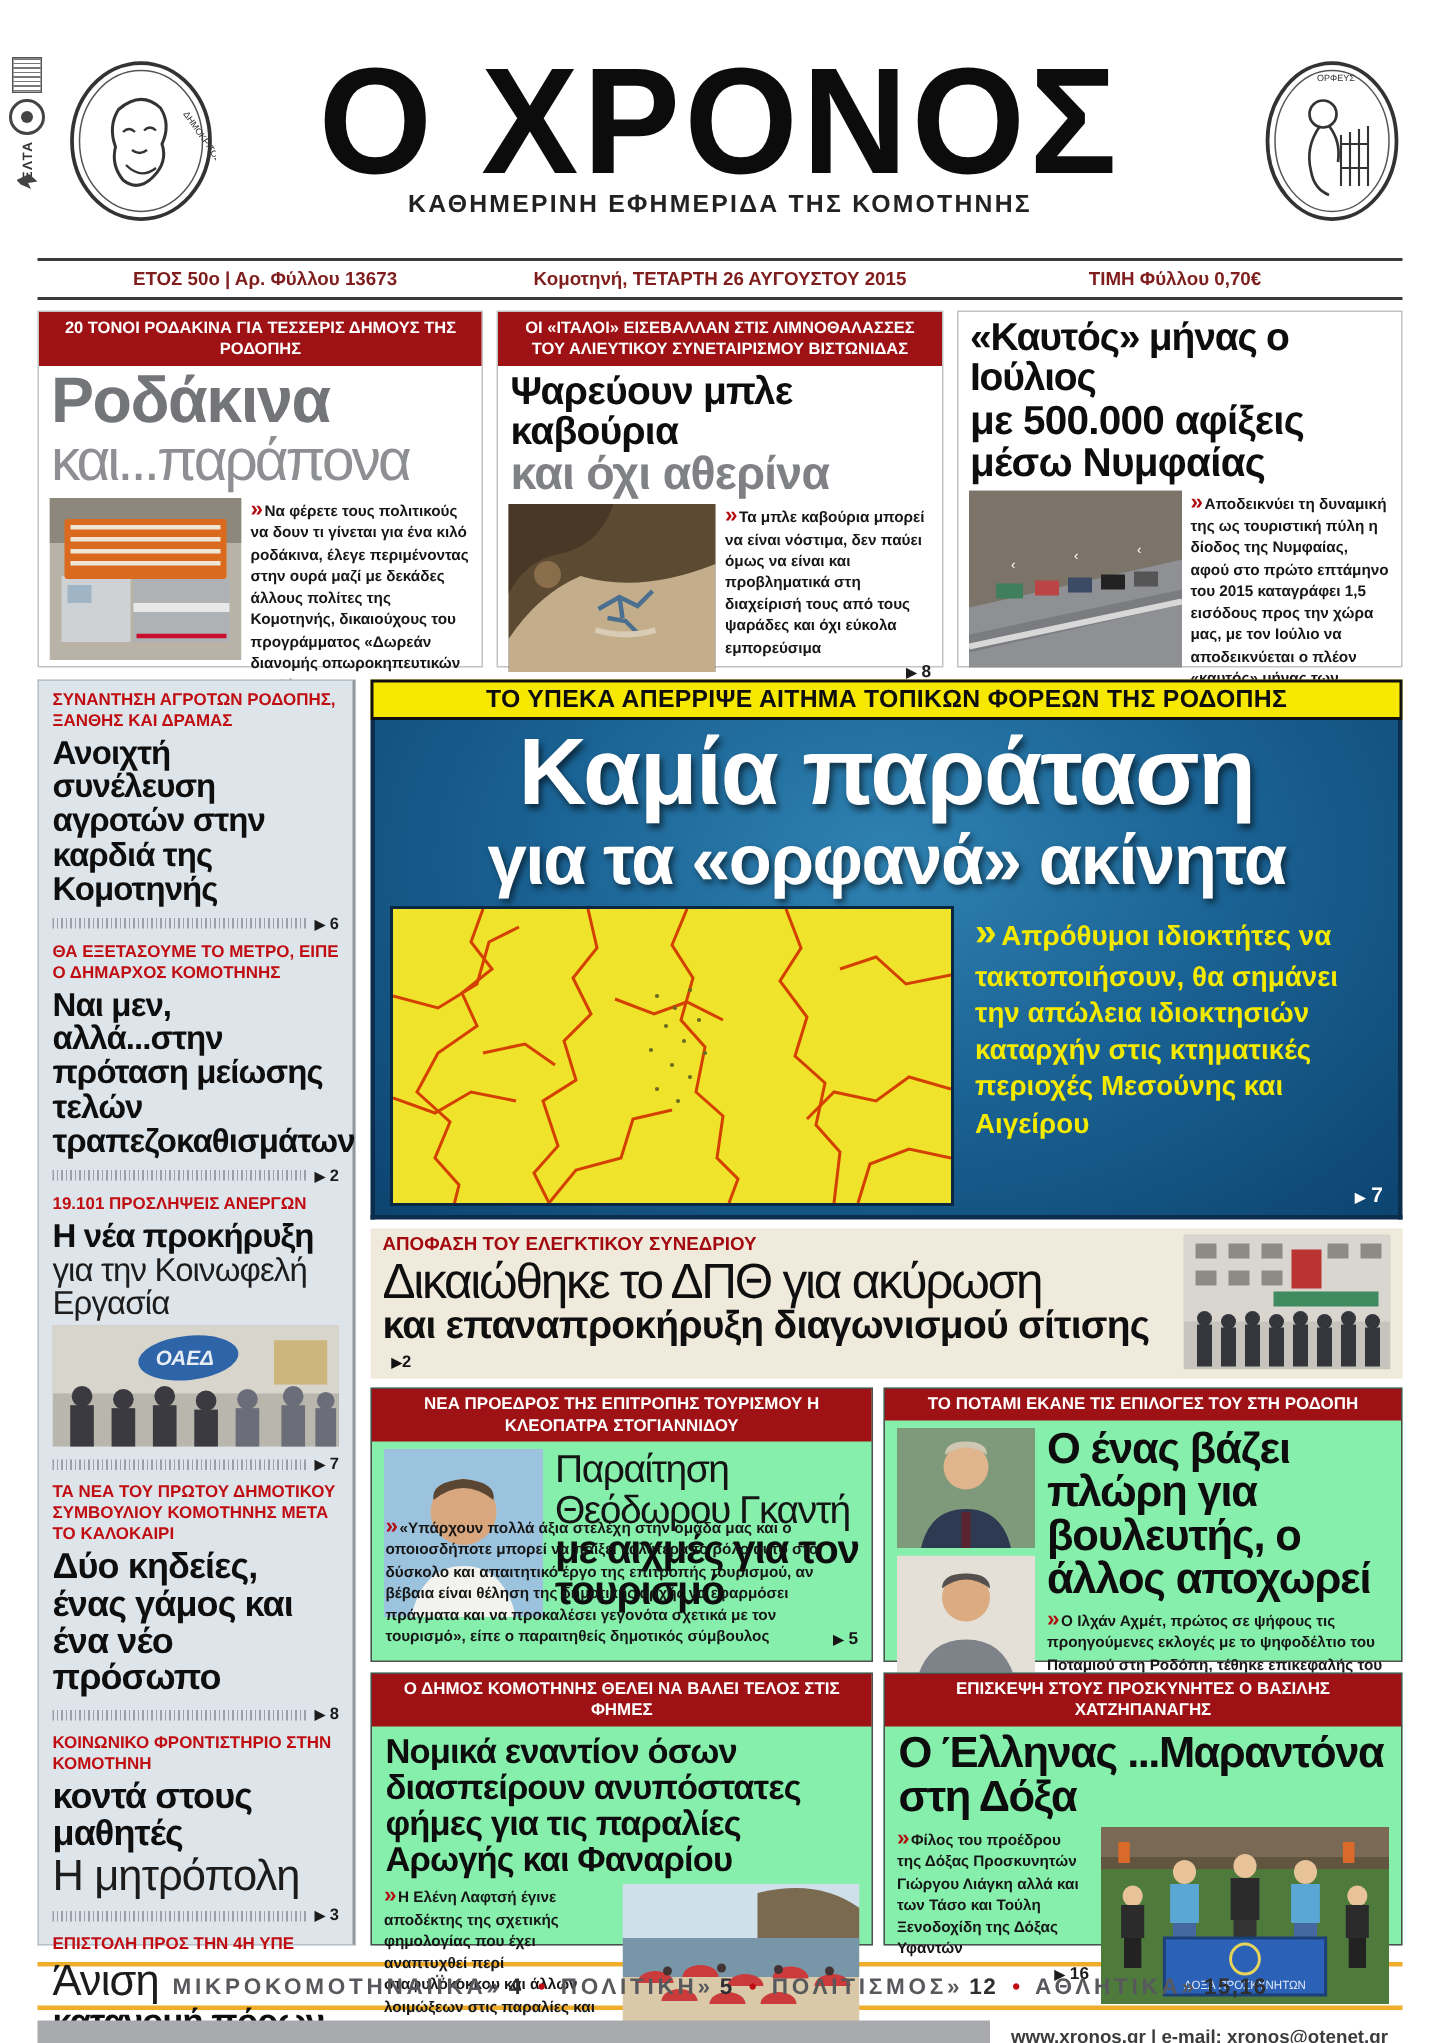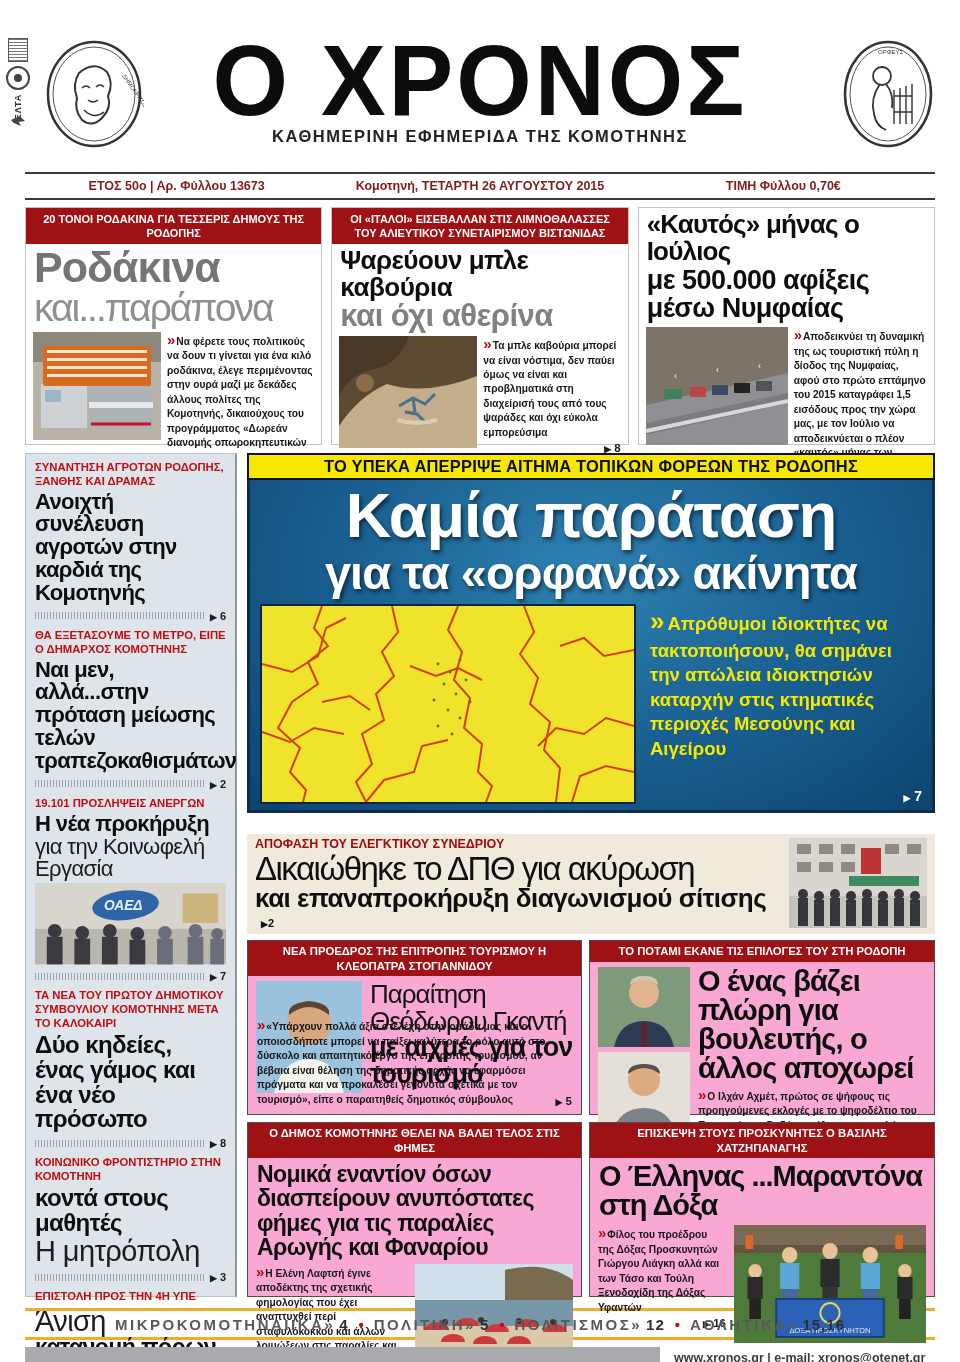--- a/index.html
+++ b/index.html
@@ -63,30 +63,30 @@
       text-shadow:2px 3px 4px rgba(0,0,0,.55);}
   .fh2{font-size:47px;font-weight:900;text-align:center;line-height:1.0;letter-spacing:-1px;
       text-shadow:2px 3px 4px rgba(0,0,0,.55);margin-top:2px;}
   .flow{display:flex;gap:14px;margin-top:8px;}
   .fmap{border:2px solid #0a2742;display:block;flex-shrink:0;}
   .fright{flex:1;display:flex;flex-direction:column;}
   .fbody{color:#f4ea00;font-weight:700;font-size:18.5px;line-height:1.33;}
   .fchev{color:#f4ea00;font-weight:900;font-size:26px;letter-spacing:-3px;margin-right:6px;}
   .fpg{margin-top:auto;text-align:right;color:#fff;font-weight:700;font-size:14px;}
   
-  .band{margin-top:21px;background:#efeadc;padding:4px 8px;display:flex;gap:10px;height:92px;box-sizing:content-box;}
+  .band{margin-top:6px;background:#efeadc;padding:4px 8px;display:flex;gap:10px;height:92px;box-sizing:content-box;}
   .band-l{flex:1;min-width:0;}
   .bandk{color:#a3090e;font-weight:700;font-size:12.5px;line-height:1.1;}
   .bandh1{font-size:33px;font-weight:400;color:#0f0f0f;line-height:1.02;letter-spacing:-1.5px;}
   .bandh2{font-size:26px;font-weight:800;color:#0f0f0f;line-height:1.05;letter-spacing:-0.5px;display:inline;}
   .bandpg{font-size:11px;font-weight:700;margin-left:6px;}
   .band-photo{flex-shrink:0;display:block;}
   
   .bgrid{margin-top:6px;display:grid;grid-template-columns:335px 1fr;grid-template-rows:1fr 1fr;gap:7px;flex:1;min-height:0;}
-  .bbox{border:1px solid #4f4f4f;background:#f9a8d4;display:flex;flex-direction:column;min-width:0;min-height:0;}
+  .bbox{border:1px solid #4f4f4f;background:#86efac;display:flex;flex-direction:column;min-width:0;min-height:0;}
   .bk{background:#9e1114;color:#fff;font-weight:700;font-size:11.3px;text-align:center;line-height:1.3;padding:3px 8px;}
   .brow{display:flex;gap:8px;padding:5px 8px 2px;min-height:0;}
   .bh-l{font-size:26px;font-weight:400;color:#141414;line-height:1.02;letter-spacing:-1px;}
   .bh-b{font-size:27px;font-weight:800;color:#0d0d0d;line-height:1.0;letter-spacing:-0.8px;}
   .bbody{font-size:10.2px;font-weight:600;line-height:1.42;color:#161616;padding:2px 9px 5px;}
   .bpg{font-weight:700;font-size:11.5px;float:right;}
   .bh-wrap{min-width:0;}
   .b3h{font-size:23px;font-weight:800;color:#0d0d0d;line-height:1.05;letter-spacing:-0.6px;padding:4px 9px 0;}
   .b4h{font-size:29px;font-weight:800;color:#0d0d0d;line-height:1.0;letter-spacing:-1px;padding:4px 9px 0;}
   .photo{display:block;flex-shrink:0;}

